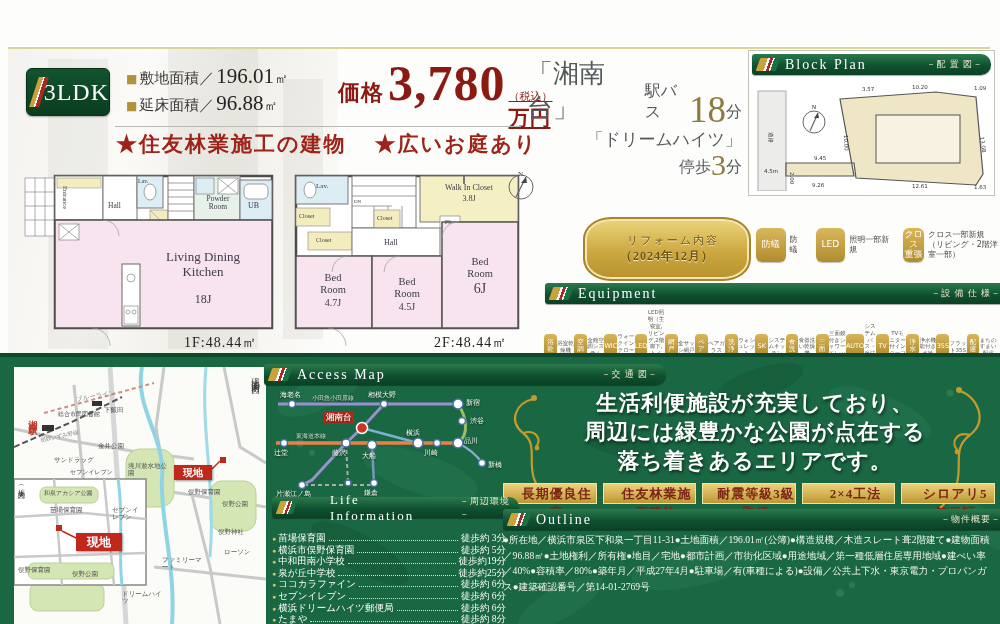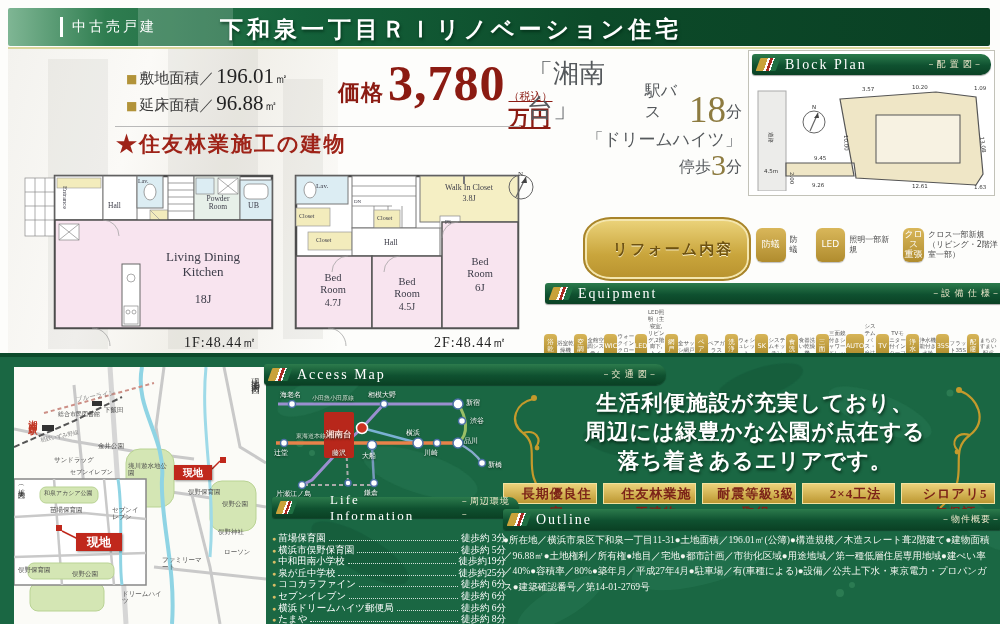--- a/index.html
+++ b/index.html
@@ -66,21 +66,21 @@
   .plan{position:absolute;}
   .plan svg{position:absolute;left:0;top:0;}
   .lbl{position:absolute;color:#3c3c48;text-align:center;line-height:1.12;}
   .vert{writing-mode:vertical-rl;}
   .area-lab{position:absolute;font-size:14px;color:#222;letter-spacing:1px;}
   .compass{position:absolute;left:506px;top:168px;}
   
   .reform-badge{position:absolute;left:583px;top:217px;width:164px;height:60px;border-radius:28px/22px;
       background:linear-gradient(180deg,#ecd47c,#c9a53c 60%,#b8922e);border:2px solid #a8842a;
       box-shadow:inset 0 0 0 2px #f4e6ae;display:flex;flex-direction:column;justify-content:center;text-align:center;}
-  .reform-badge .t1{font-size:15px;font-weight:bold;color:#6e5210;letter-spacing:2px;text-shadow:0 1px 0 #f7ecc4;padding-left:12px;}
+  .reform-badge .t1{font-size:11px;font-weight:normal;color:#6e5210;letter-spacing:2px;text-shadow:0 1px 0 #f7ecc4;padding-left:12px;}
   .reform-badge .t2{font-size:12px;font-weight:bold;color:#6e5210;letter-spacing:1px;text-shadow:0 1px 0 #f7ecc4;}
   .reform-items{position:absolute;left:756px;top:228px;display:flex;gap:12px;align-items:flex-start;}
   .rf-item{display:flex;align-items:center;gap:4px;}
   .rf-icon{width:34px;height:34px;border-radius:6px;background:linear-gradient(180deg,#d9b75a,#b08c2e);
       color:#fff;font-size:9px;display:flex;align-items:center;justify-content:center;text-align:center;line-height:1.1;
       box-shadow:0 1px 1px rgba(0,0,0,.25);font-family:"DejaVu Sans",sans-serif;}
   .rf-label{font-size:8px;color:#4a4a4a;max-width:72px;line-height:1.25;font-family:"DejaVu Sans",sans-serif;}
   
   .eq-head{position:absolute;left:545px;top:283px;width:450px;}
   .eq-row{position:absolute;left:544px;top:307px;width:454px;display:flex;}
@@ -101,21 +101,21 @@
   .map-guide{position:absolute;writing-mode:vertical-rl;font-size:8.5px;color:#333;letter-spacing:2px;}
   .genchi-box{position:absolute;background:#c0281c;color:#fff;font-weight:bold;text-align:center;
       font-size:10px;line-height:15px;width:38px;height:15px;box-shadow:1px 1px 2px rgba(0,0,0,.4);}
   .genchi-box.big{width:46px;height:18px;font-size:12px;line-height:18px;}
   
   .acc-head{position:absolute;left:264px;top:11px;width:388px;}
   .rail{position:absolute;left:272px;top:35px;width:388px;height:118px;}
   .rail-lab{position:absolute;font-size:7px;color:#fff;white-space:nowrap;text-shadow:0 1px 2px rgba(0,30,15,.9);
       font-family:"DejaVu Sans",sans-serif;}
   .rail-lab.line{color:#cfe3d4;font-size:6px;}
-  .rail-lab.hot{color:#ffd9d2;background:#b8271b;padding:17px 2px;font-weight:bold;font-size:8.5px;border-radius:2px;}
+  .rail-lab.hot{color:#ffd9d2;background:#b8271b;padding:0 2px;font-weight:bold;font-size:8.5px;border-radius:2px;}
   
   .message{position:absolute;left:520px;top:36px;width:470px;text-align:center;color:#fff;
       font-size:21.5px;font-weight:bold;letter-spacing:1px;line-height:1.36;text-shadow:1px 2px 3px rgba(0,30,15,.75);}
   
   .badges{position:absolute;left:503px;top:130px;width:492px;display:flex;gap:6px;}
   .badge{flex:1;height:19px;line-height:19px;text-align:center;font-size:13px;font-weight:bold;color:#7c2418;
       background:linear-gradient(180deg,#ecd27a,#bd9832);border:1px solid #f2e2a0;letter-spacing:1px;padding-left:14px;}
   
   .life-head{position:absolute;left:272px;top:144px;width:233px;gap:28px;}
   .life-list{position:absolute;left:272px;top:179px;width:234px;}
@@ -127,31 +127,31 @@
   .outline-head{position:absolute;left:503px;top:156px;width:492px;}
   .outline-text{position:absolute;left:503px;top:179px;width:492px;color:#f2f5ef;font-size:9.6px;line-height:1.62;}
   .outline-note{position:absolute;left:503px;top:243px;width:492px;color:#f2f5ef;font-size:9.6px;}
   .flourish{position:absolute;}
 </style>
 </head>
 <body>
 
 <div class="page">
 
-  <div class="hdr">
-    <div class="hdr-cat">中古売戸建</div>
-    <div class="hdr-title">下和泉一丁目ＲＩリノベーション住宅</div>
-  </div>
   <div class="gold-rule"></div>
   <div class="photo-hint">
     <i style="left:40px;top:10px;width:60px;height:290px;"></i>
     <i style="left:160px;top:0;width:90px;height:300px;"></i>
     <i style="left:275px;top:30px;width:40px;height:260px;"></i>
   </div>
 
+  <div class="ldk-badge">
+    <span class="ldk-stripe"></span>
+    <span class="ldk-text">3LDK</span>
+  </div>
   <div class="areas">
     <div class="area-row">
       <span class="area-bullet">■</span>
       <span class="area-label">敷地面積／</span>
       <span class="area-val">196.01</span>
       <span class="area-unit">㎡</span>
     </div>
     <div class="area-row">
       <span class="area-bullet">■</span>
       <span class="area-label">延床面積／</span>
@@ -163,20 +163,21 @@
     <span class="price-label">価格</span>
     <span class="price-val">3,780</span>
     <span class="price-tail">
       <span class="price-tax">（税込）</span>
       <span class="price-unit">万円</span>
     </span>
   </div>
   <div class="divider"></div>
   <div class="features">
     <span>★住友林業施工の建物</span>
+    <span>★広いお庭あり</span>
   </div>
   <div class="station">
     <div class="st-row1">
       <span class="st-name">「湘南台」</span>
       <span class="st-mode">駅バス</span>
       <span class="st-min">18</span>
       <span class="st-unit">分</span>
     </div>
     <div class="st-row2">「ドリームハイツ」</div>
     <div class="st-row3">
@@ -293,33 +294,34 @@
     <div class="lbl" style="left:66px;top:33px;font-size:5px;">DN</div>
     <div class="lbl" style="left:145px;top:18px;width:72px;font-size:8px;">Walk In Closet</div>
     <div class="lbl" style="left:145px;top:29px;width:72px;font-size:8px;">3.8J</div>
     <div class="lbl" style="left:157px;top:53px;font-size:5.5px;">PS</div>
     <div class="lbl" style="left:96px;top:73px;font-size:8px;">Hall</div>
     <div class="lbl" style="left:24px;top:106px;width:42px;font-size:10.5px;">Bed Room</div>
     <div class="lbl" style="left:24px;top:131px;width:42px;font-size:10px;">4.7J</div>
     <div class="lbl" style="left:98px;top:110px;width:42px;font-size:10.5px;">Bed Room</div>
     <div class="lbl" style="left:98px;top:135px;width:42px;font-size:10px;">4.5J</div>
     <div class="lbl" style="left:171px;top:90px;width:42px;font-size:10.5px;">Bed Room</div>
-    <div class="lbl" style="left:171px;top:115px;width:42px;font-size:11px;">6J</div>
+    <div class="lbl" style="left:171px;top:115px;width:42px;font-size:14px;">6J</div>
     <div class="area-lab" style="left:146px;top:168px;">2F:48.44㎡</div>
   </div>
 
   <svg class="compass" width="30" height="34" viewBox="0 0 30 34">
     <circle cx="15" cy="19" r="12" fill="none" stroke="#666" stroke-width="1"></circle>
     <line x1="10" y1="29" x2="20" y2="9" stroke="#666" stroke-width="1.2"></line>
     <polygon points="20,9 15,15 21,15" fill="#444"></polygon>
     <text x="12" y="8" font-size="7" fill="#444">N</text>
   </svg>
 
   <div class="reform-badge">
     <div class="t1">リフォーム内容</div>
+    <div class="t2">（2024年12月）</div>
   </div>
   <div class="reform-items">
 
       <div class="rf-item">
         <span class="rf-icon">防蟻</span>
         <span class="rf-label">防蟻</span>
       </div>
 
       <div class="rf-item">
         <span class="rf-icon">LED</span>

